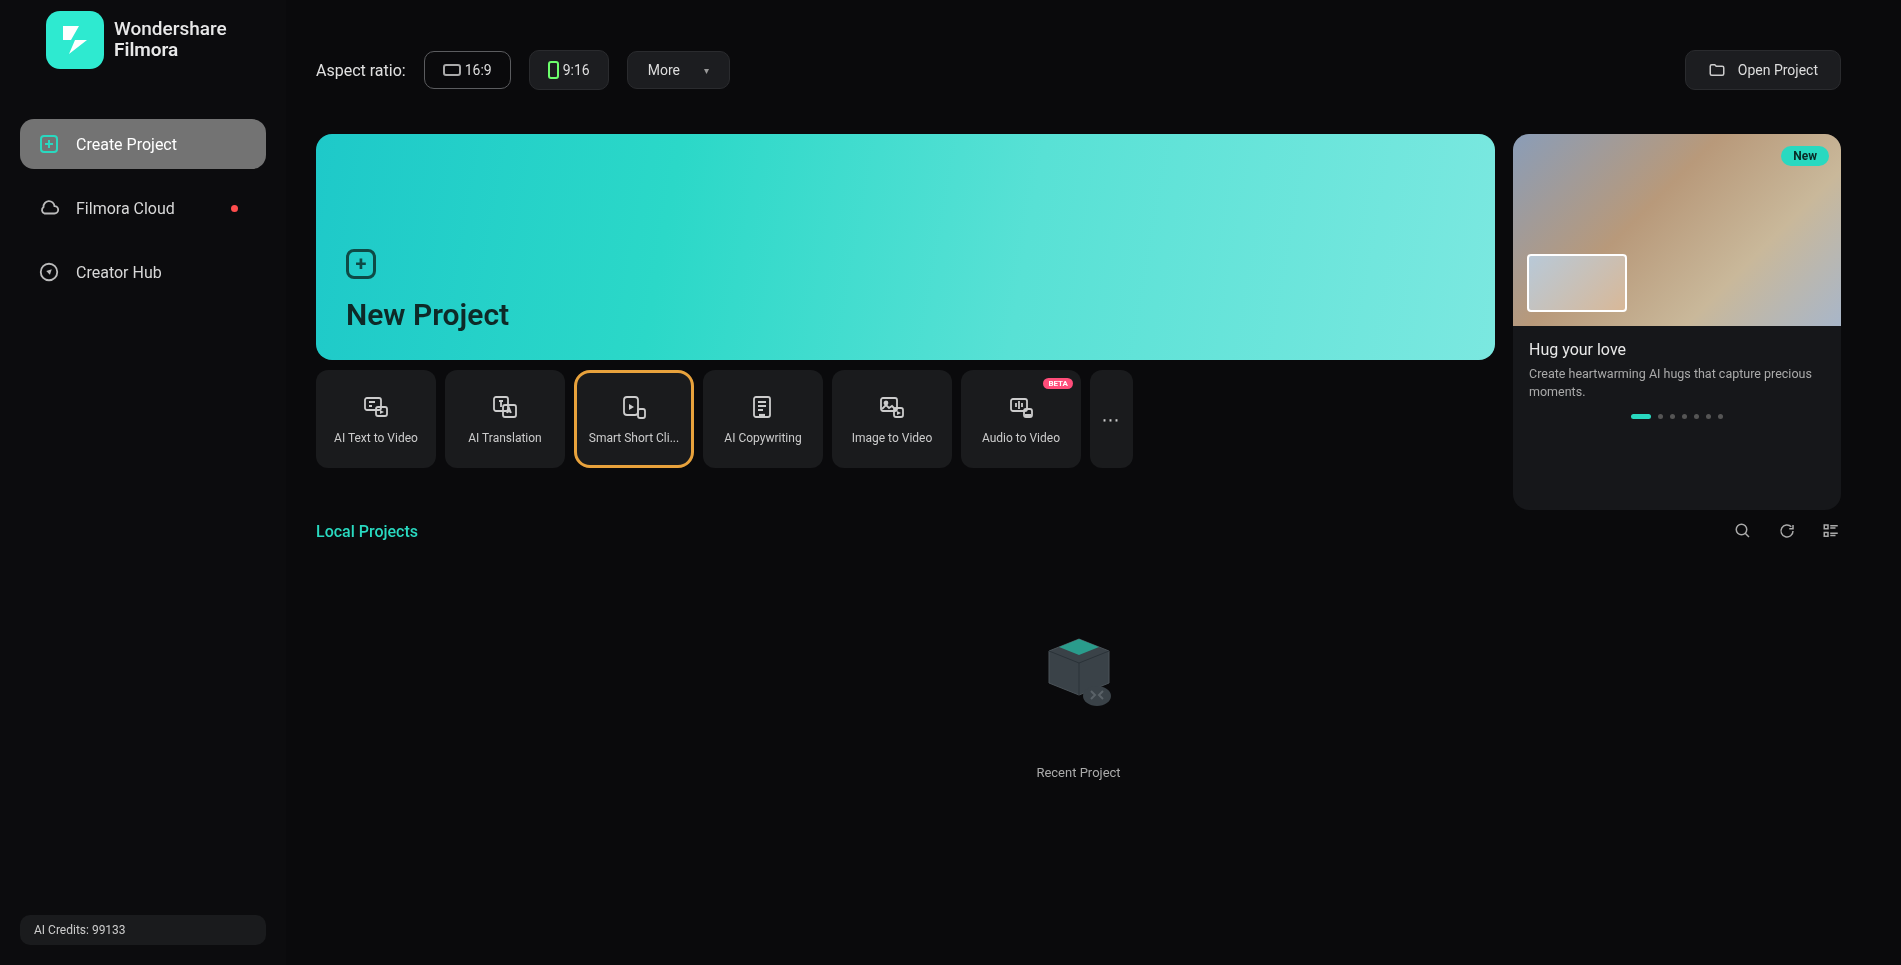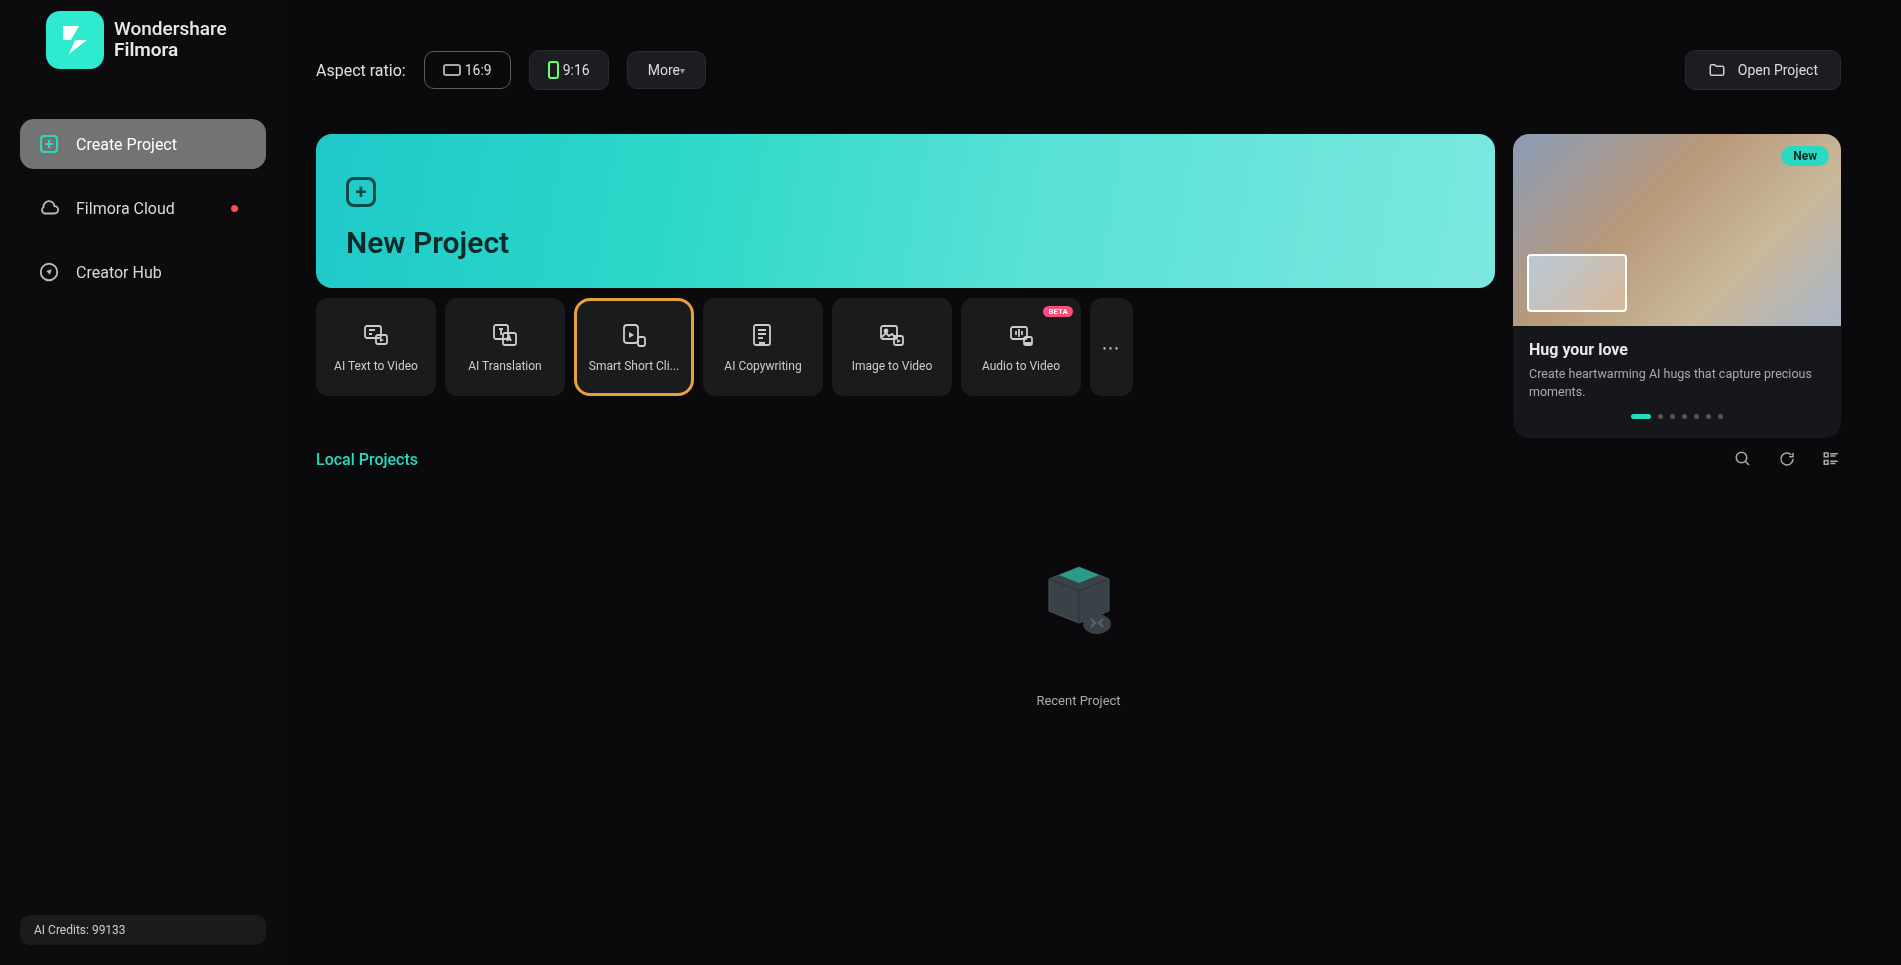--- a/index.html
+++ b/index.html
@@ -20,36 +20,36 @@
     .credits { margin-top: auto; background: #1a1b1d; border-radius: 10px; padding: 8px 14px; font-size: 12px; color: #ccc; text-align:left; }
     
     .main { flex: 1; padding: 50px 60px 20px 30px; overflow: auto; }
     
     .topbar { display: flex; align-items: center; gap: 18px; margin-bottom: 44px; }
     .aspect-label { font-size: 16px; color: #e0e0e0; }
     .ratio-btn { display:flex; align-items:center; gap:4px; padding: 10px 18px; border-radius: 10px; background: #1c1d20; border:1px solid #2a2b2e; font-size:14px; color:#ddd; cursor:pointer; }
     .ratio-btn.selected { background: transparent; border: 1.5px solid #5b5c5f; }
     .ratio-ico { width:18px; height:12px; border:2px solid #aaa; border-radius:3px; }
     .ratio-ico.vert { width:11px; height:18px; border:2px solid #6cff6c; border-radius:3px; }
-    .more-btn { display:flex; align-items:center; padding:10px 20px; border-radius:10px; background:#1c1d20; border:1px solid #2a2b2e; font-size:14px; color:#ddd; cursor:pointer; }
+    .more-btn { display:flex; align-items:center; gap: 24px; padding:10px 20px; border-radius:10px; background:#1c1d20; border:1px solid #2a2b2e; font-size:14px; color:#ddd; cursor:pointer; }
     .chev { font-size:10px; color:#999; }
     .spacer { flex:1; }
     .open-proj { display:flex; align-items:center; gap:12px; padding:10px 22px; border-radius:10px; background:#1c1d20; border:1px solid #2a2b2e; font-size:14px; color:#ddd; cursor:pointer; }
     
     .hero-row { display:flex; gap:18px; margin-bottom: 11px; }
     .new-project { flex:1; height: 202px; border-radius: 16px; background: linear-gradient(100deg, #1ec9c9 0%, #2bd8c8 30%, #58e1d5 60%, #7be8e0 100%); padding: 28px 30px; display:flex; flex-direction:column; justify-content:flex-end; gap:18px; cursor:pointer; }
     .np-plus { width:30px; height:30px; border:3px solid #0e4a46; border-radius:8px; display:flex; align-items:center; justify-content:center; color:#0e4a46; font-size:20px; font-weight:bold; }
     .np-title { font-size: 30px; font-weight:600; color:#0e2a28; }
     
-    .promo { width: 328px; height: 304px; border-radius:16px; background:#16171a; overflow:hidden; position:relative; display:flex; flex-direction:column; }
+    .promo { width: 328px; height: 376px; border-radius:16px; background:#16171a; overflow:hidden; position:relative; display:flex; flex-direction:column; }
     .promo-img { height: 192px; background: linear-gradient(135deg, #8a9db8 0%, #b8997a 40%, #c9b89a 70%, #a8b6c9 100%); position:relative; }
     .promo-img::after { content:""; position:absolute; left:14px; bottom:14px; width:96px; height:54px; background: linear-gradient(135deg,#b8c9d8,#d8b898); border:2px solid #fff; border-radius:4px; }
     .promo-badge { position:absolute; top:12px; right:12px; background:#29d9c0; color:#0a2a26; font-size:12px; font-weight:700; padding:3px 12px; border-radius:10px; }
     .promo-body { padding: 14px 16px 10px; }
-    .promo-title { font-size:16px; font-weight:700; margin-bottom:6px; }
+    .promo-title { font-size:16px; font-weight:400; margin-bottom:6px; }
     .promo-desc { font-size:12.5px; color:#aaa; line-height:1.4; }
     .dots { display:flex; gap:7px; justify-content:center; margin-top:14px; }
     .dot { width:5px; height:5px; background:#555; border-radius:50%; }
     .dot.active { width:20px; border-radius:3px; background:#29d9c0; }
     
     .tools-row { display:flex; gap:9px; margin-bottom:42px; }
     .tool { width: 120px; height:98px; background:#1a1b1d; border-radius:12px; display:flex; flex-direction:column; align-items:center; justify-content:center; gap:10px; cursor:pointer; position:relative; border: 2px solid transparent; }
     .tool.selected { border: 3px solid #e8a23c; border-radius:16px; }
     .tool-icon { width:28px; height:28px; display:flex; align-items:center; justify-content:center; }
     .tool-label { font-size:12px; color:#ccc; text-align:center; padding: 0 6px; white-space:nowrap; overflow:hidden; text-overflow:ellipsis; max-width:110px; }

